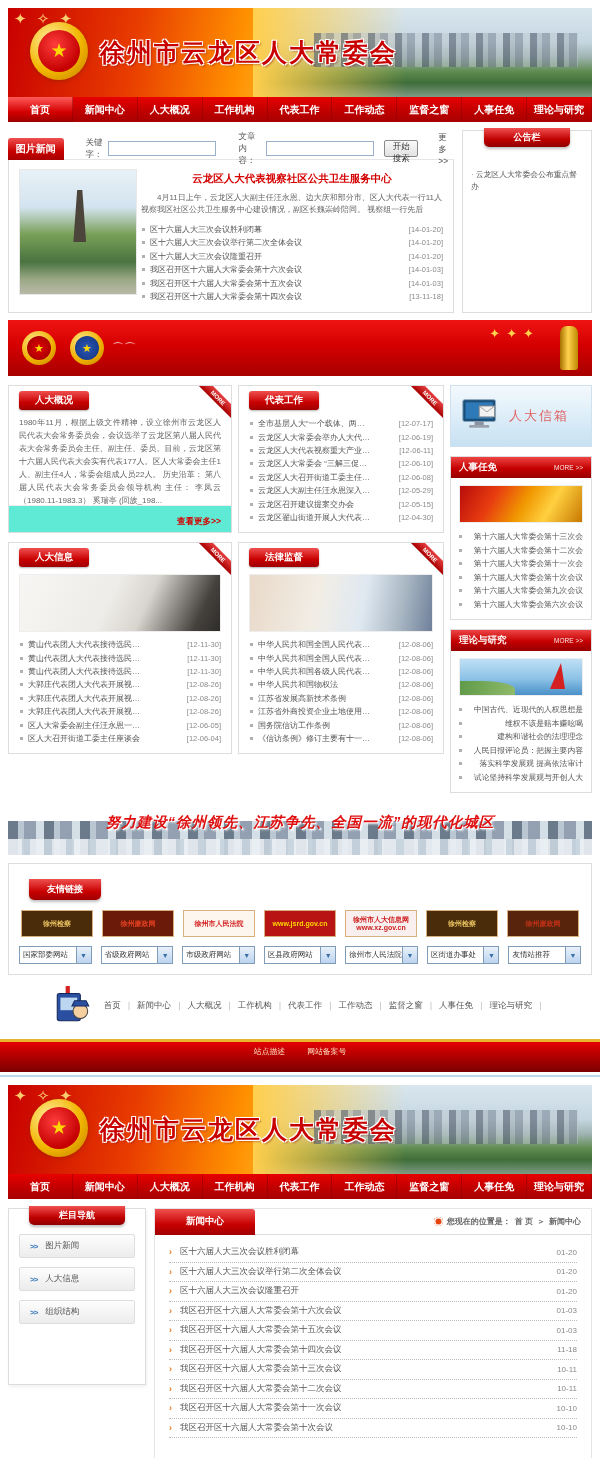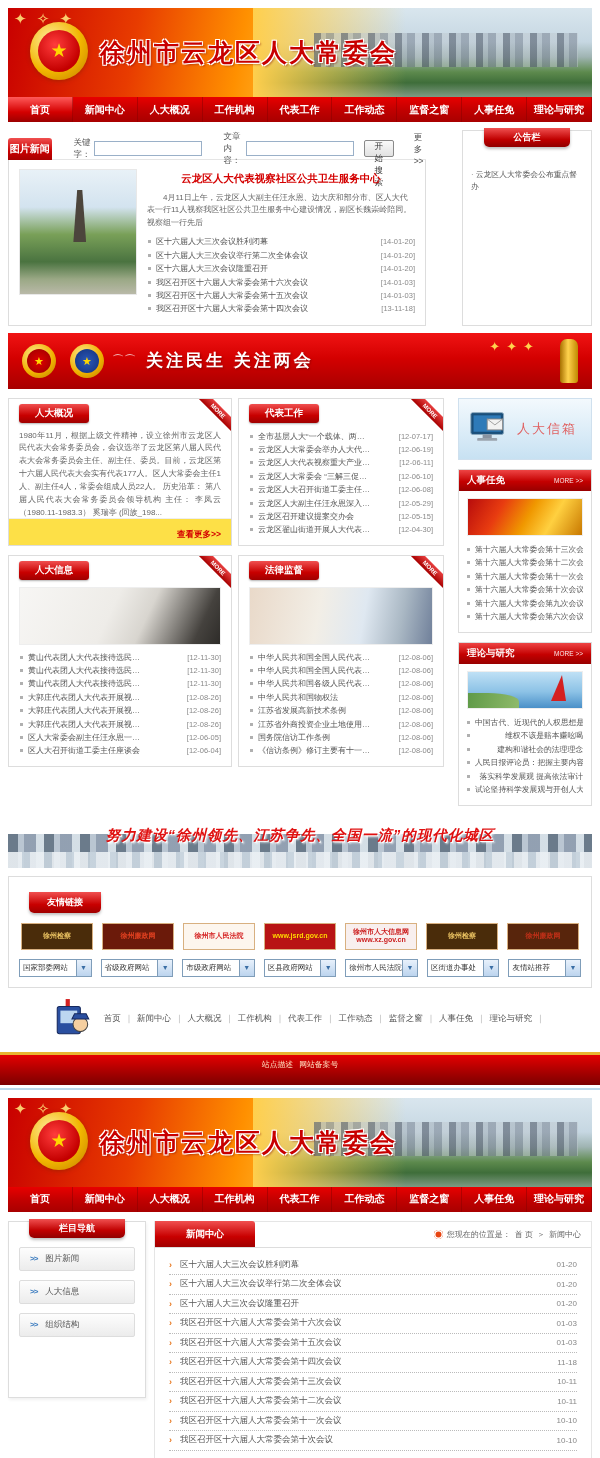--- a/index.html
+++ b/index.html
@@ -34,36 +34,36 @@
   .tab-red { width:95px; height:22px; background:linear-gradient(180deg,#f05050,#c80000 60%,#a80000); color:#fff;
          font-size:10px; font-weight:bold; display:flex; align-items:center; justify-content:center; border-radius:3px 3px 0 0; }
   .lbl { font-size:8.5px; color:#555; margin-left:22px; }
   .inp { width:108px; height:15px; border:1px solid #9ab0c8; font-size:9px; margin-left:3px; padding:0 3px; }
   .btn-search { margin-left:10px; height:17px; padding:0 6px; font-size:8.5px; background:linear-gradient(#fafafa,#e2e2e2);
          border:1px solid #8a8a8a; border-radius:2px; color:#333; cursor:pointer; }
   .more-link { font-size:8.5px; color:#555; margin-left:20px; cursor:pointer; }
 
   
   .mainrow { display:flex; gap:8px; margin-top:0; }
-  .mainbox { flex:1; border:1px solid #ddd; border-top:none; padding:9px 10px; display:flex; gap:10px; min-height:145px; background:#fff; }
+  .mainbox { flex:1; border:1px solid #ddd; border-top:none; padding:9px 10px; display:flex; gap:4px; min-height:145px; background:#fff; }
   .photo-statue { width:118px; height:126px; border:1px solid #e8e8e8; position:relative; flex:none;
          background:linear-gradient(180deg,#e8f1f7 0%,#d3e3ef 30%,#79a058 52%,#4a7340 74%,#9aa885 88%,#b9b9a8 100%); }
   .photo-statue::after { content:""; position:absolute; left:46%; top:16%; width:11%; height:42%; background:#4c453c;
          clip-path:polygon(30% 0,70% 0,100% 100%,0 100%); }
   .feature { flex:1; min-width:0; }
   .feature-title { text-align:center; color:#d40000; font-weight:bold; font-size:10.5px; margin:3px 0 6px; cursor:pointer; }
   .feature-sum { font-size:8px; color:#666; line-height:1.55; text-indent:2em; }
   .nlist { margin-top:6px; }
   .nrow { display:flex; align-items:center; height:13.4px; font-size:8px; color:#555; }
   .nrow .bul { width:3px; height:3px; background:#b0b0b0; margin:0 5px 0 1px; flex:none; }
   .nrow .t { flex:1; overflow:hidden; white-space:nowrap; text-overflow:ellipsis; cursor:pointer; }
   .nrow .d { color:#8a8a8a; font-size:7.5px; margin-left:6px; }
 
   
-  .notice { width:130px; border:1px solid #ddd; position:relative; background:#fff; flex:none;margin-left:28px; }
+  .notice { width:130px; border:1px solid #ddd; position:relative; background:#fff; flex:none; }
   .ribbon { margin:-3px auto 0; width:86px; height:19px; background:linear-gradient(180deg,#f05050,#c00000 60%,#900000);
          color:#fff; font-size:9px; font-weight:bold; display:flex; align-items:center; justify-content:center;
          border-radius:0 0 5px 5px; box-shadow:0 2px 3px rgba(0,0,0,.25); }
   .notice-item { margin:22px 8px 0; font-size:7.8px; color:#555; line-height:1.5; cursor:pointer; }
   .notice-item::before { content:"· "; color:#999; }
 
   
   .banner1 { height:56px; margin-top:7px; position:relative; display:flex; align-items:center; overflow:hidden;
          background:linear-gradient(180deg,#f01414 0%,#d40000 45%,#a80000 100%); }
   .b1-emblem { width:34px; height:34px; border-radius:50%; margin-left:14px; flex:none;
@@ -73,30 +73,30 @@
   .b1-core.blue { background:radial-gradient(#2a58b8,#13307a); }
   .b1-doves { color:#fff; font-size:12px; margin-left:8px; opacity:.85; }
   .b1-text { color:#fff; font-size:17px; font-weight:bold; letter-spacing:3px; margin-left:10px;
          text-shadow:1px 1px 2px rgba(100,0,0,.6); }
   .b1-sparkle { position:absolute; right:52px; top:6px; color:#ffd24d; font-size:13px; letter-spacing:6px; }
   .b1-pillar { position:absolute; right:14px; top:6px; width:18px; height:44px; border-radius:7px 7px 3px 3px;
          background:linear-gradient(90deg,#a87000,#ffd24d 45%,#c08800); }
 
   
   .cols { display:flex; gap:6px; margin-top:9px; align-items:flex-start; }
-  .col1 { width:224px; flex:none; } .col2 { width:206px; flex:none; } .col3 { flex:1; min-width:0;margin-left:8px; }
+  .col1 { width:224px; flex:none; } .col2 { width:206px; flex:none; } .col3 { flex:1; min-width:0; }
   .box { border:1px solid #ddd; background:#fff; position:relative; margin-bottom:9px; }
   .sec-tab { display:inline-block; margin:5px 0 3px 10px; background:linear-gradient(180deg,#f05050,#c80000 60%,#a00000);
          color:#fff; font-size:9.5px; font-weight:bold; padding:3px 16px; border-radius:3px; box-shadow:0 1px 2px rgba(0,0,0,.3); }
   .corner { position:absolute; top:0; right:0; width:42px; height:42px; overflow:hidden; }
   .corner span { position:absolute; top:7px; right:-17px; width:60px; transform:rotate(45deg); text-align:center;
          background:linear-gradient(#e84040,#a80000); color:#fff; font-size:6px; line-height:10px; font-weight:bold; }
   .sec-body { padding:4px 10px 8px; }
   .overview-text { font-size:8px; color:#666; line-height:1.62; text-align:justify; height:108px; overflow:hidden; }
-  .more-bar { background:#fde047; border-top:1px solid #eee; text-align:right; padding:4px 10px; }
+  .more-bar { background:#5eead4; border-top:1px solid #eee; text-align:right; padding:4px 10px; }
   .more-red { color:#d40000; font-size:8.5px; font-weight:bold; cursor:pointer; }
   .sec-photo { height:58px; margin:4px 10px 6px; border:1px solid #eee; }
   .photo-notebook { background:linear-gradient(115deg,#f7f6f4 0%,#eeece8 45%,#d8d5cf 62%,#45423e 88%,#2e2c29 100%); }
   .photo-docs { background:linear-gradient(100deg,#e9d9c9 0%,#f2eee6 38%,#dfe8f1 62%,#aab8c4 82%,#70809a 100%); }
 
   
   .mailbox { height:62px; border:1px solid #cfe0ee; background:linear-gradient(180deg,#f3f9fd,#d9ebf7 60%,#c7e1f2);
          display:flex; align-items:center; gap:8px; padding:0 10px; margin-bottom:9px; cursor:pointer; }
   .mailbox-title { color:#e06060; font-size:13px; letter-spacing:2px; }
   .rbox-hd { height:21px; background:linear-gradient(180deg,#ee4444,#c40000 55%,#980000); color:#fff; display:flex;
@@ -138,34 +138,34 @@
   .selbox .sa { width:15px; height:100%; background:linear-gradient(#e8f1fb,#bcd4ee); border-left:1px solid #7f9db9;
          color:#3a6ea5; font-size:7px; display:flex; align-items:center; justify-content:center; }
 
   
   .footer { padding:10px 0 12px; display:flex; align-items:center; justify-content:center; gap:10px; }
   .flinks { font-size:8.5px; color:#555; }
   .flink { cursor:pointer; }
   .flink::after { content:"｜"; color:#aaa; margin:0 4px; }
   .copyright { height:33px; background:linear-gradient(180deg,#e40000,#b40000 45%,#7c0000); border-top:3px solid #e8b430;
          text-align:center; color:#ffeaea; font-size:7.8px; padding-top:4px; line-height:1.6; }
-  .copy-links span { color:#ffe0c0; margin:0 2px; cursor:pointer; }
+  .copy-links span { color:#ffe0c0; margin:0 10px; cursor:pointer; }
 
   
   .page2 { border-top:2px solid #bcd9ea; margin-top:3px; }
   .p2row { display:flex; gap:8px; margin-top:9px; align-items:flex-start; }
   .sidebar { width:138px; flex:none; border:1px solid #ddd; background:#fff; padding-bottom:60px; box-shadow:1px 2px 3px rgba(0,0,0,.06); }
   .side-item { margin:9px 10px 0; height:24px; border:1px solid #ddd; background:linear-gradient(#fdfdfd,#ececec);
          display:flex; align-items:center; padding:0 10px; gap:8px; font-size:8.5px; color:#555; cursor:pointer; border-radius:2px; }
   .side-item .ar { color:#3a7bbf; font-size:8px; font-weight:bold; letter-spacing:-1px; }
   .content { flex:1; min-width:0; border:1px solid #e5e5e5; background:#fff; }
   .content-hd { height:26px; display:flex; align-items:center; border-bottom:1px solid #ddd; }
   .content-tab { width:100px; height:26px; background:linear-gradient(180deg,#f05050,#c80000 60%,#a00000); color:#fff;
          font-size:9.5px; font-weight:bold; display:flex; align-items:center; justify-content:center; border-radius:0 3px 0 0; }
-  .crumb { margin-left:auto; display:flex; align-items:center; gap:4px; font-size:8px; color:#666; padding-right:10px; }
+  .crumb { margin-left:auto; display:flex; align-items:center; gap:4px; font-size:8px; color:#666; padding-right:10px;font-weight:bold; }
   .loc-icon { width:9px; height:9px; border-radius:50%; background:#e84410; box-shadow:inset 0 0 0 1.5px #fff,inset 0 0 0 4px #e84410; flex:none; }
   .crumb .lk { cursor:pointer; }
   .p2list { padding:8px 14px 0; }
   .p2row-item { display:flex; align-items:center; height:19.5px; border-bottom:1px dotted #bbb; font-size:8.5px; color:#555; }
   .p2row-item .ar { color:#e87820; font-weight:bold; font-size:9px; margin-right:8px; }
   .p2row-item .t { flex:1; overflow:hidden; white-space:nowrap; cursor:pointer; }
   .p2row-item .d { color:#888; font-size:8px; }
   .pager { display:flex; justify-content:center; gap:7px; margin:20px 0 16px; }
   .pg { min-width:16px; height:16px; line-height:15px; padding:0 3px; border:1px solid #ccc; text-align:center;
          font-size:7.5px; color:#888; cursor:pointer; background:#fff; border-radius:1px; }
@@ -253,21 +253,20 @@
     </div>
 
     <div class="banner1">
       <div class="b1-emblem">
           <div class="b1-core">★</div>
         </div>
       <div class="b1-emblem">
           <div class="b1-core blue">★</div>
         </div>
       <span class="b1-doves">⌒⌒</span>
-      <div class="b1-text">关注民生 关注两会</div>
       <div class="b1-sparkle">✦✦✦</div>
       <div class="b1-pillar"></div>
     </div>
 
     <div class="cols">
 
       <div class="col1">
         <div class="box" style="height:148px;display:flex;flex-direction:column;">
           <div><span class="sec-tab">人大概况</span></div>
           <div class="corner">

